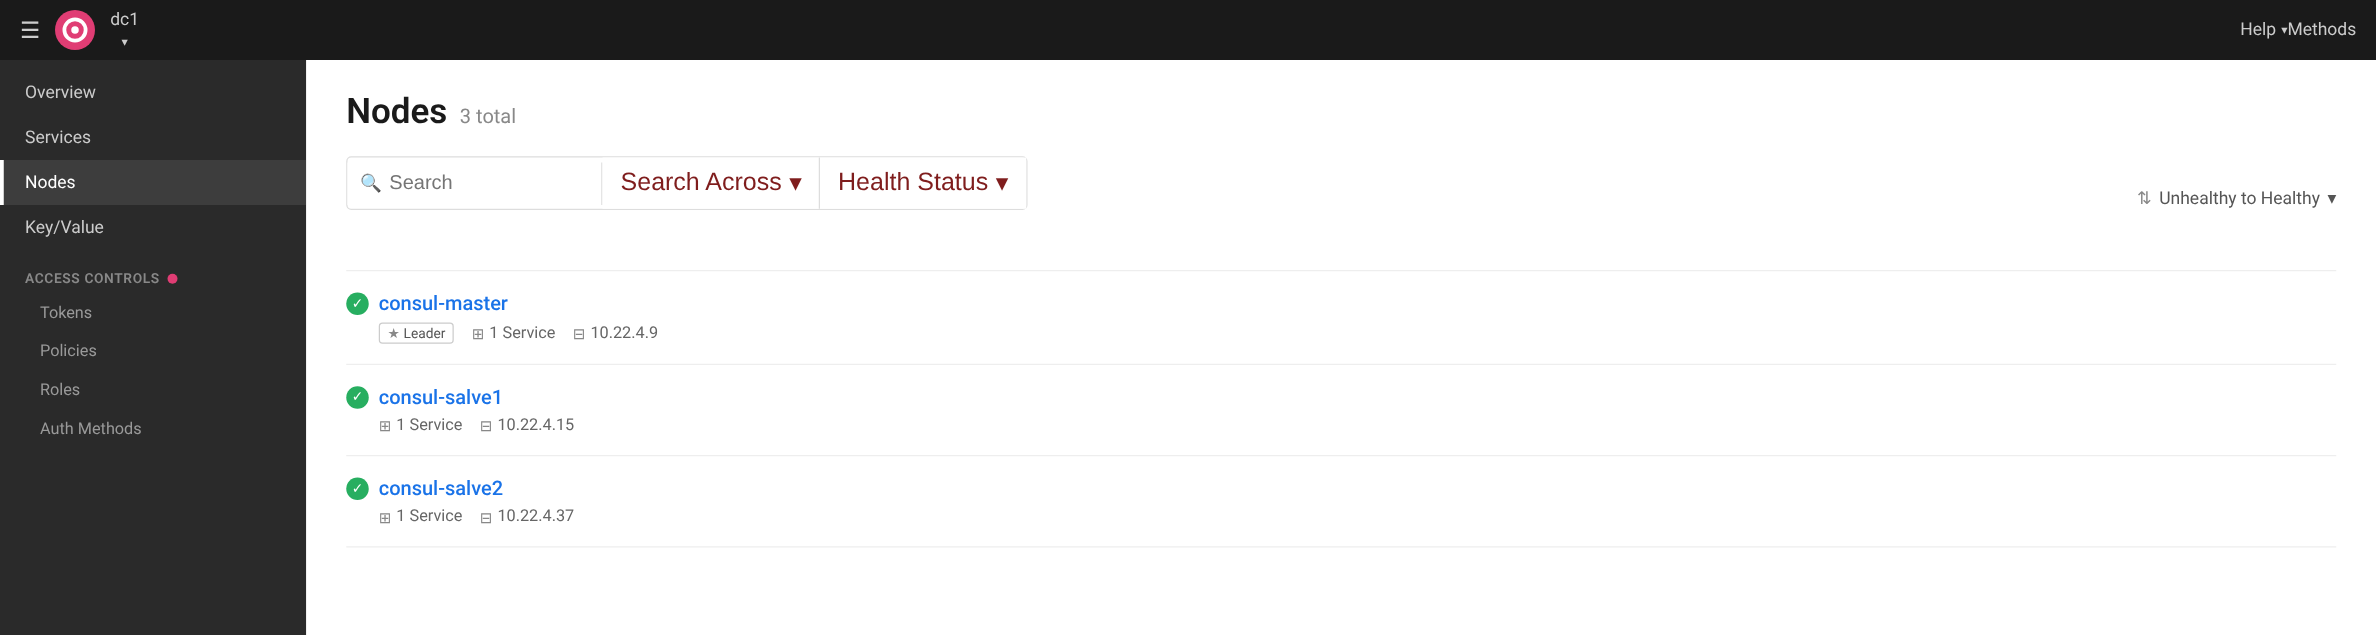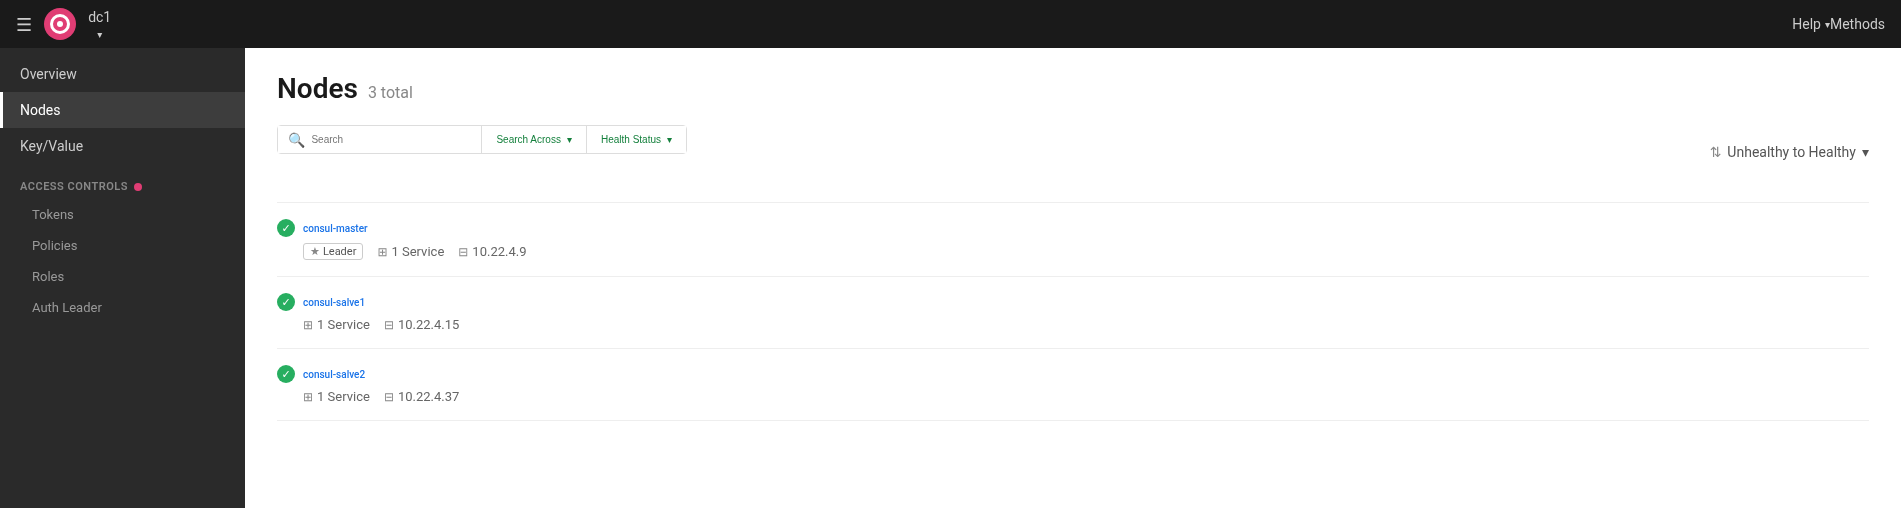--- a/index.html
+++ b/index.html
@@ -107,32 +107,32 @@
       display: flex;
       align-items: center;
       padding: 0 10px;
       border-right: 1px solid #ddd;
       background: #fff;
     }
     .search-icon-inner { color: #aaa; font-size: 14px; margin-right: 6px; }
     .search-input {
       border: none;
       outline: none;
-      font-size: 10px;
+      font-size: 16px;
       width: 160px;
       padding: 8px 0;
       color: #737373;
       background: transparent;
     }
     .filter-btn {
       padding: 8px 14px;
       border: none;
       background: #fff;
-      font-size: 10px;
-      color: #15803d;
+      font-size: 20px;
+      color: #7f1d1d;
       cursor: pointer;
       display: flex;
       align-items: center;
       gap: 6px;
       border-right: 1px solid #ddd;
     }
     .filter-btn:last-child { border-right: none; }
 
     .sort-right {
       margin-left: auto;
@@ -163,21 +163,21 @@
       align-items: center;
       gap: 8px;
       margin-bottom: 6px;
     }
     .health-check-icon {
       width: 18px; height: 18px; background: #27ae60; border-radius: 50%;
       display: flex; align-items: center; justify-content: center;
       color: #fff; font-size: 11px; flex-shrink: 0;
     }
     .node-name {
-      font-size: 10px;
+      font-size: 16px;
       font-weight: 500;
       color: #1a73e8;
       cursor: pointer;
     }
     .node-meta {
       display: flex;
       align-items: center;
       gap: 14px;
       padding-left: 26px;
       color: #666;
@@ -222,35 +222,38 @@
     </a>
   </div>
 </nav>
 
 <div class="main-layout">
 
   <aside class="sidebar">
     <div class="sidebar-item">
       <span>Overview</span>
     </div>
+    <div class="sidebar-item">
+      <span>Services</span>
+    </div>
     <div class="sidebar-item active">
       <span>Nodes</span>
     </div>
     <div class="sidebar-item">
       <span>Key/Value</span>
     </div>
 
     <div class="sidebar-section-label">
       <span>ACCESS CONTROLS</span>
       <span class="access-badge"></span>
     </div>
     <div class="sidebar-sub-item">Tokens</div>
     <div class="sidebar-sub-item">Policies</div>
     <div class="sidebar-sub-item">Roles</div>
-    <div class="sidebar-sub-item">Auth Leader</div>
+    <div class="sidebar-sub-item">Auth Methods</div>
   </aside>
 
   <main class="content">
 
     <div class="page-header">
       <h1 class="page-title">Nodes</h1>
       <span class="page-count">3 total</span>
     </div>
 
     <div class="filter-row">

